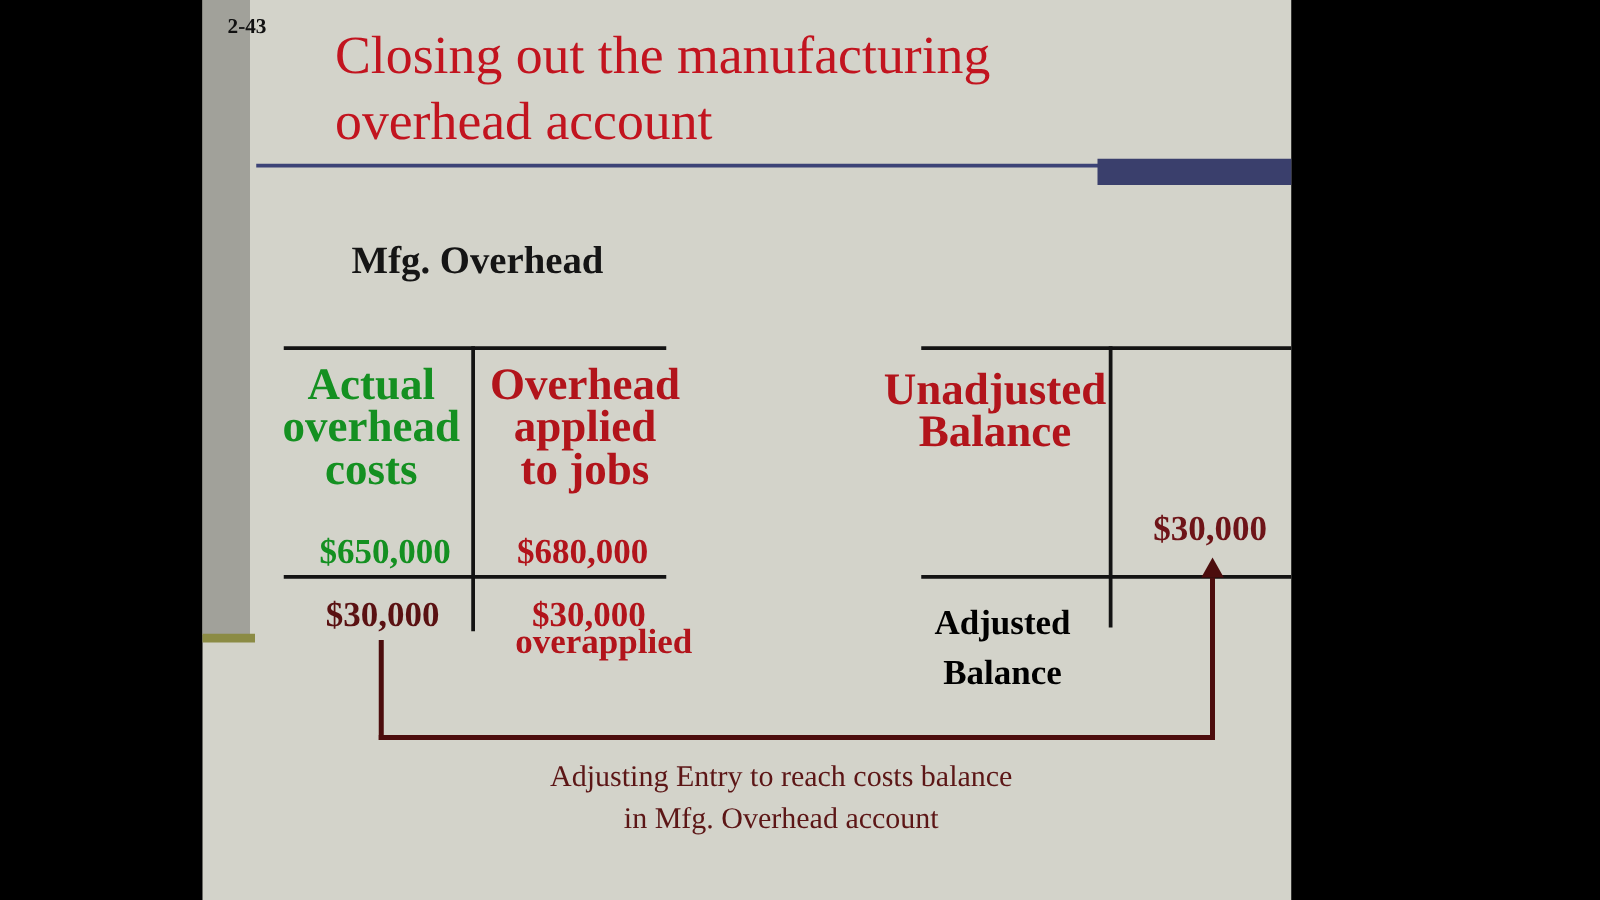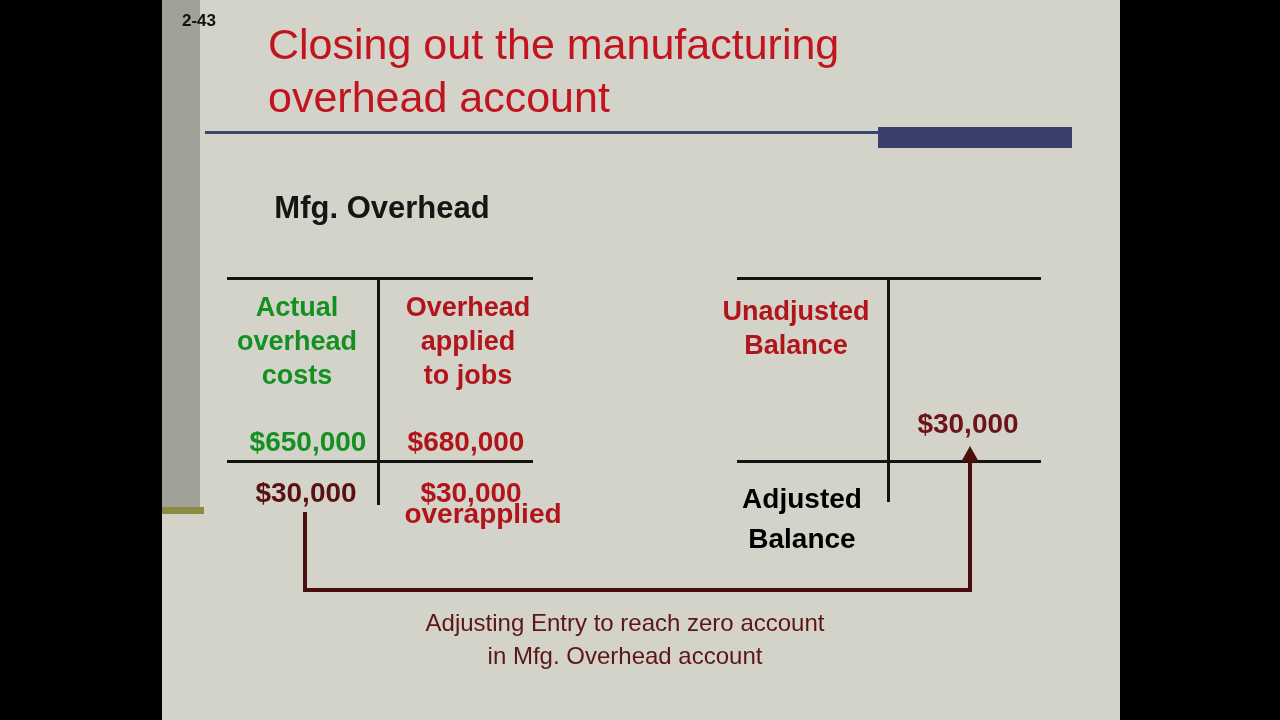--- a/index.html
+++ b/index.html
@@ -1,34 +1,34 @@
 <!DOCTYPE html>
 <html style="--c-black: #000000; --c-slide-bg: #d3d3ca; --c-strip: #a1a19a; --c-olive: #8b8b44; --c-title-red: #c2141f; --c-blue: #3c4377; --c-blue-dark: #3a3f6c; --c-green: #149021; --c-red: #b2141b; --c-maroon: #5a1112; --c-maroon2: #6e1418; --c-bracket: #4c0d0d; --c-caption: #5c1616;"><head>
 <meta charset="utf-8">
 <style>
   html,body{margin:0;padding:0;background:#000;}
   .stage{
-    position:relative;width:1280px;height:720px;overflow:hidden;
+    position:relative;width:1033px;height:720px;overflow:hidden;
     background:var(--c-black,#000);
-    font-family:Liberation Sans, sans-serif;
+    font-family:Liberation Serif, serif;
   }
   .slide{position:absolute;left:162px;top:0;width:958px;height:720px;background:var(--c-slide-bg,#d3d3ca);}
   .gray-strip{position:absolute;left:0;top:0;width:38px;height:508px;background:var(--c-strip,#a1a19a);}
   .olive-line{position:absolute;left:0;top:507px;width:42px;height:7px;background:var(--c-olive,#8b8b44);}
   .abs{position:absolute;}
   .ctr{transform:translateX(-50%);text-align:center;white-space:nowrap;}
 
   .page-num{left:20px;top:11px;font-size:17px;font-weight:bold;color:#111;}
   .title{left:106px;top:18px;font-size:43px;line-height:53px;color:var(--c-title-red,#c2141f);white-space:nowrap;}
   .rule-blue{left:43px;top:131px;width:676px;height:3px;background:var(--c-blue,#3c4377);}
   .rect-blue{left:716px;top:127px;width:194px;height:21px;background:var(--c-blue-dark,#3a3f6c);}
 
   .acct-title{font-size:31px;font-weight:bold;color:#151515;line-height:39px;}
   .tline{background:#131313;}
-  .lbl{font-size:27px;font-weight:bold;line-height:34px;}
+  .lbl{font-size:36px;font-weight:bold;line-height:34px;}
   .green{color:var(--c-green,#149021);}
   .red{color:var(--c-red,#b2141b);}
   .maroon{color:var(--c-maroon,#5a1112);}
   .maroon2{color:var(--c-maroon2,#6e1418);}
   .black{color:#000000;}
   .amt{font-size:28px;font-weight:bold;white-space:nowrap;}
 
   .bracket{background:var(--c-bracket,#4c0d0d);}
   .arrowhead{
     width:0;height:0;border-left:9px solid transparent;border-right:9px solid transparent;
@@ -94,18 +94,18 @@
       <div>Adjusted</div>
       <div>Balance</div>
     </div>
 
     <div class="abs bracket" style="left:141px;top:512px;width:4px;height:80px;"></div>
     <div class="abs bracket" style="left:141px;top:588px;width:669px;height:4px;"></div>
     <div class="abs bracket" style="left:806px;top:462px;width:4px;height:130px;"></div>
     <div class="abs arrowhead" style="left:799px;top:446px;"></div>
 
     <div class="abs ctr caption" style="left:463px;top:606px;">
-      <div>Adjusting Entry to reach zero account</div>
+      <div>Adjusting Entry to reach costs balance</div>
       <div>in Mfg. Overhead account</div>
     </div>
 
   </div>
 </div>
 
 </body></html>

